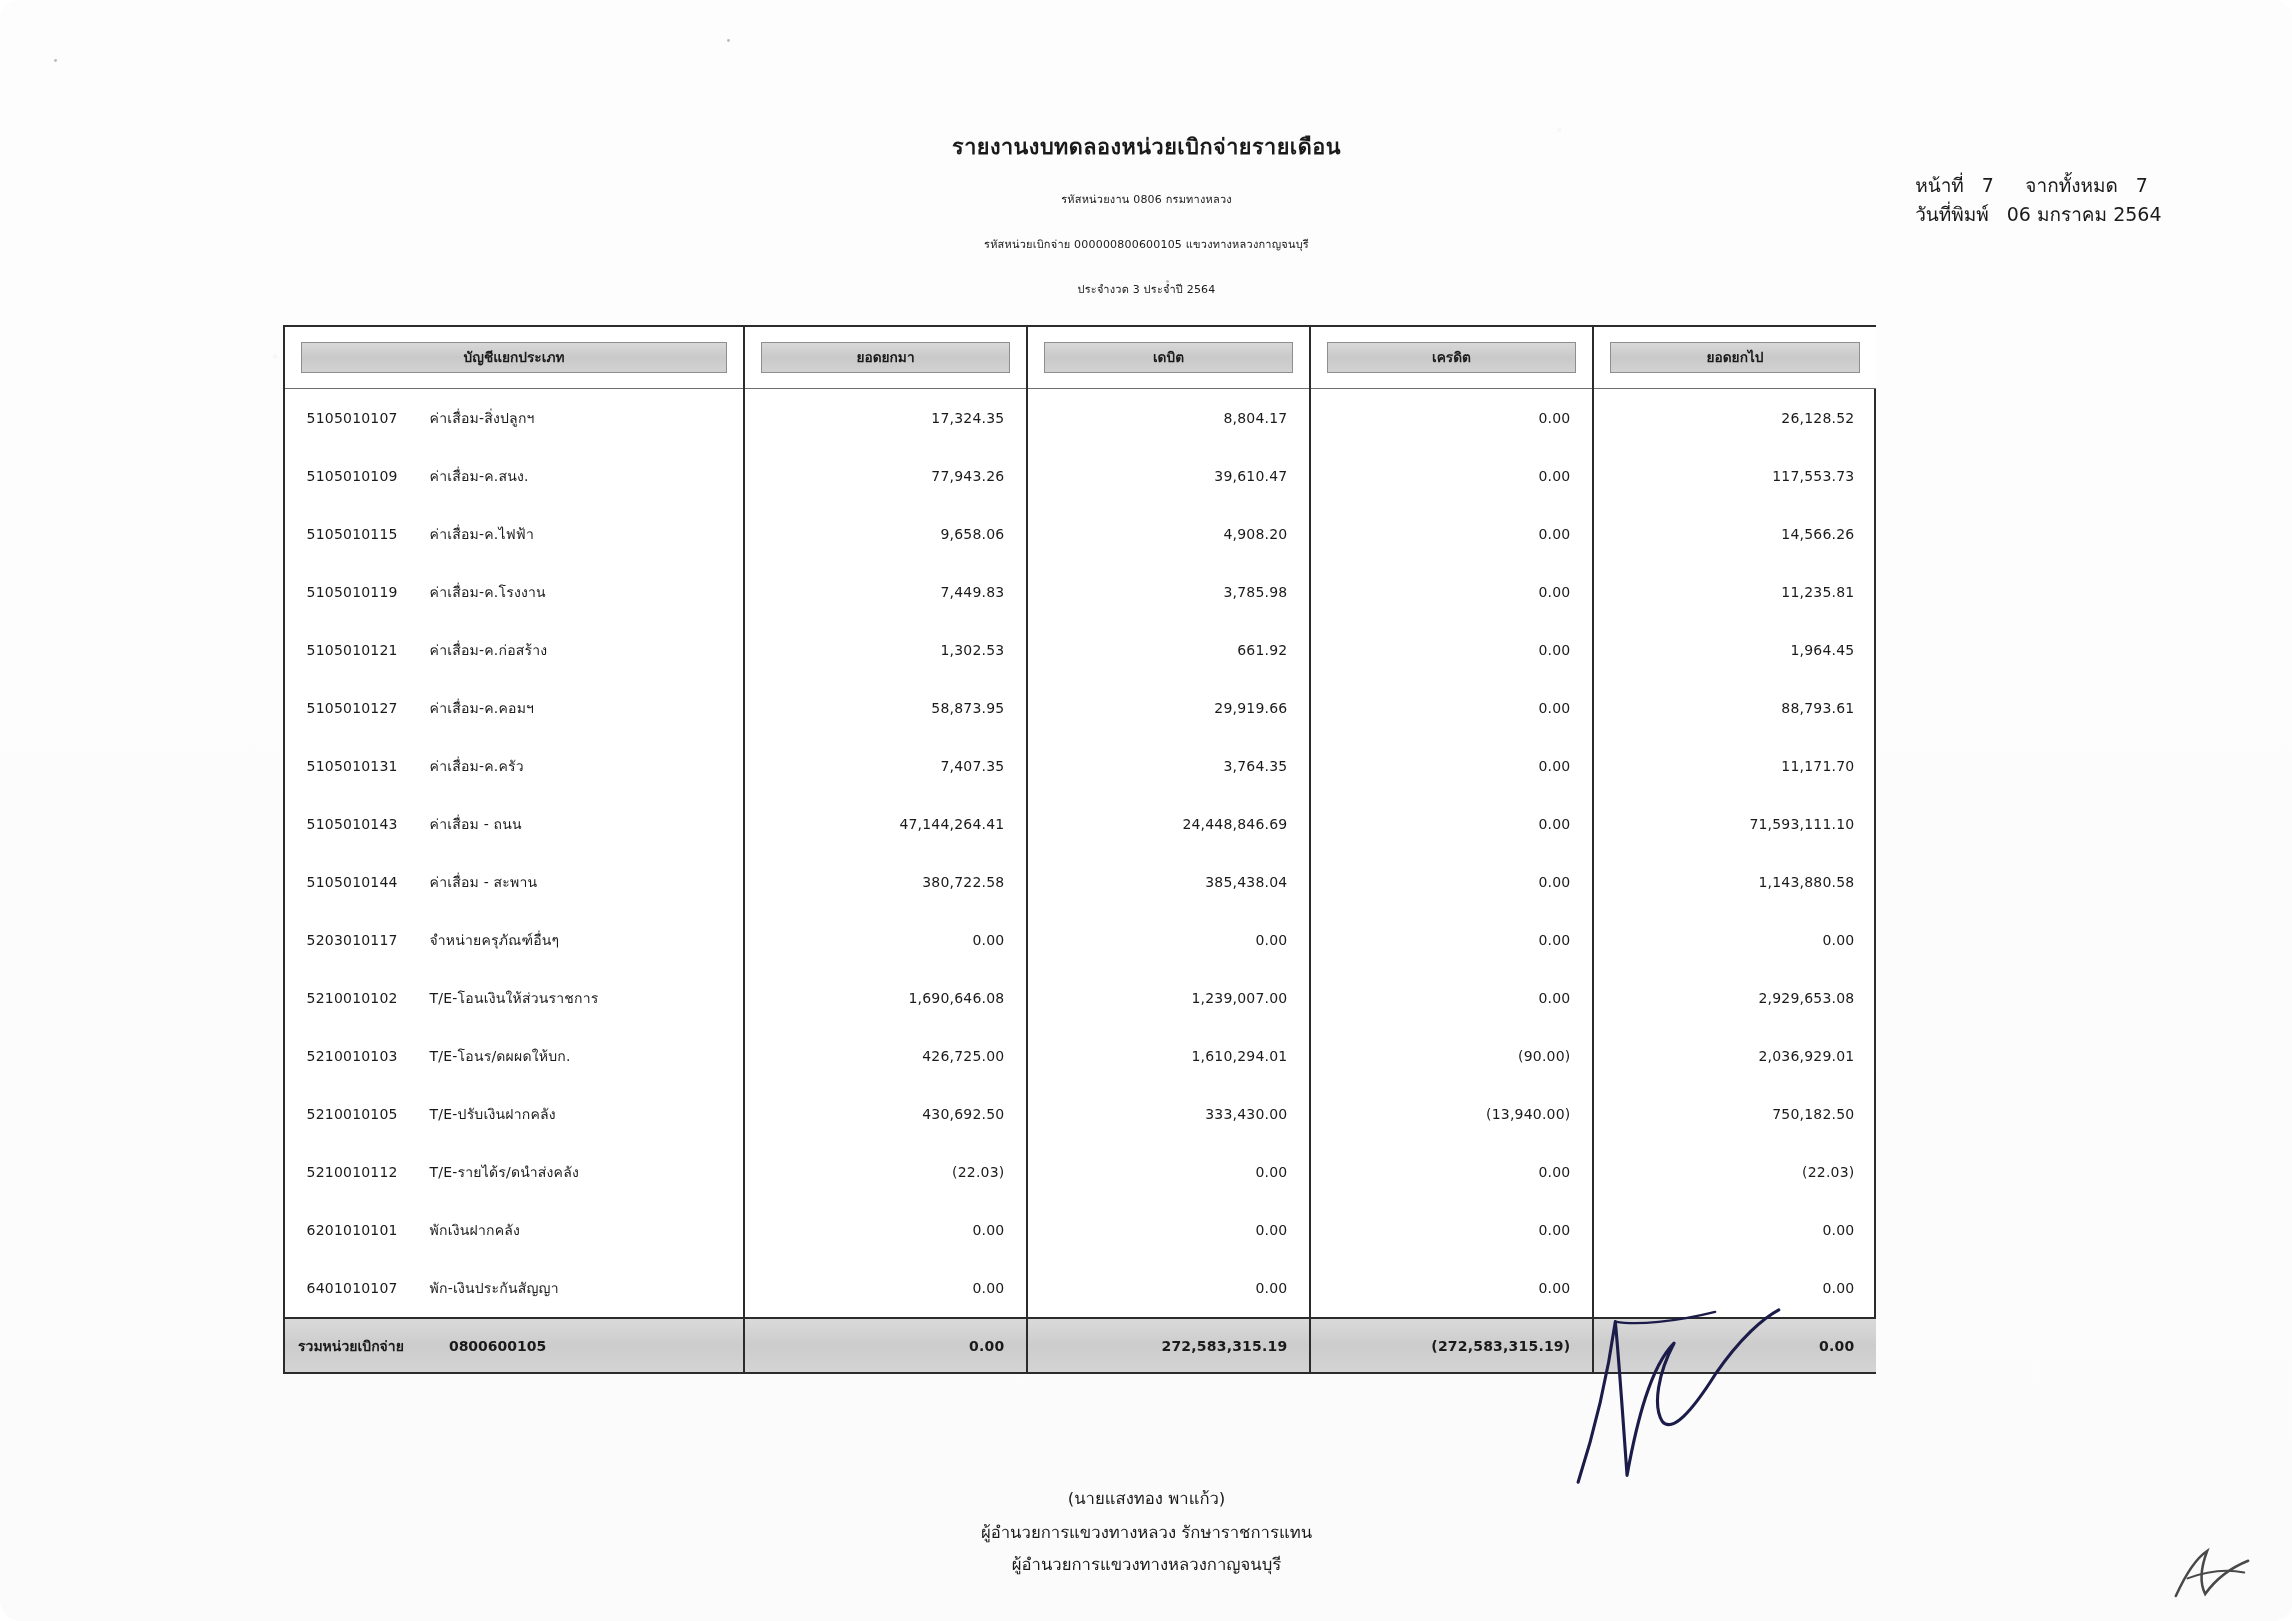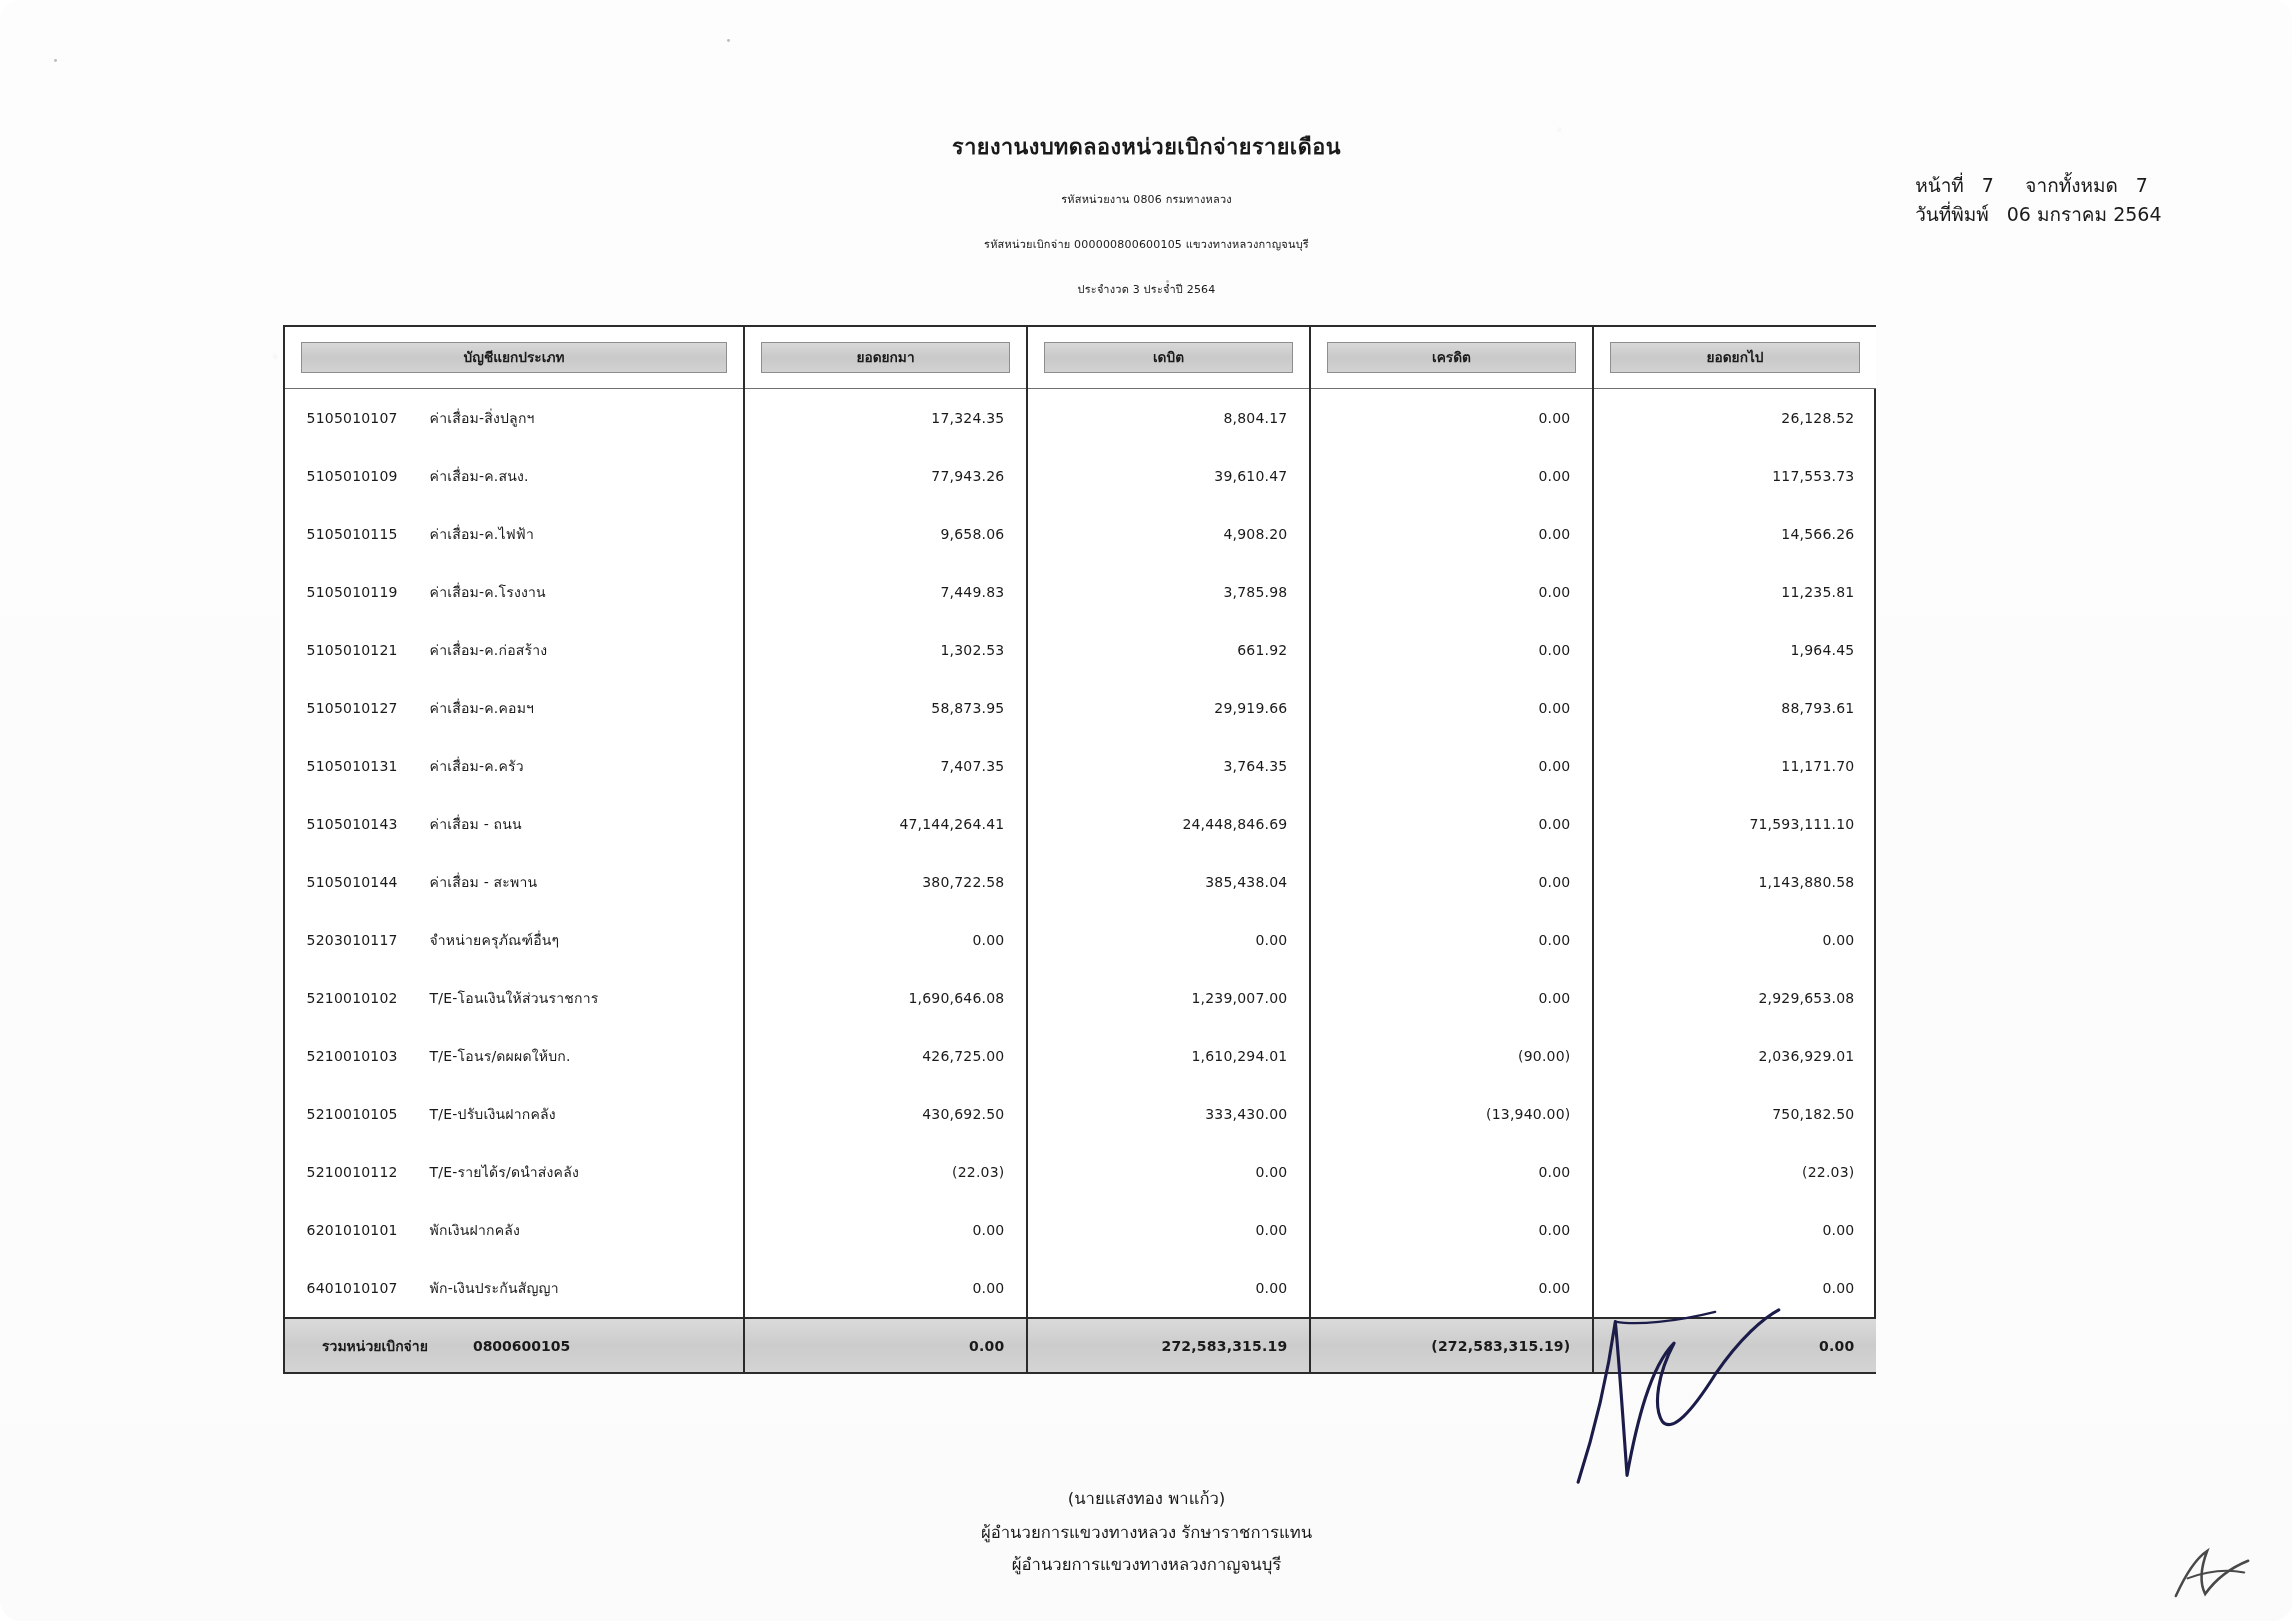--- a/index.html
+++ b/index.html
@@ -136,21 +136,21 @@
     border-top: 2px solid #2b2b2b;
     border-right: 2px solid #2b2b2b;
     height: 53px;
     vertical-align: middle;
     font-size: 14px;
     font-weight: bold;
     background: linear-gradient(180deg,#dadada 0%, #cccccc 50%, #d4d4d4 100%);
   }
   tfoot td:last-child { border-right: none; }
   .cell-total-label {
-    padding-left: 37px;
+    padding-left: 13px;
     white-space: nowrap;
   }
   .total-code { margin-left: 45px; }
 
   
   .sig-block {
     position: absolute;
     left: 0;
     top: 1482px;
     width: 2293px;

